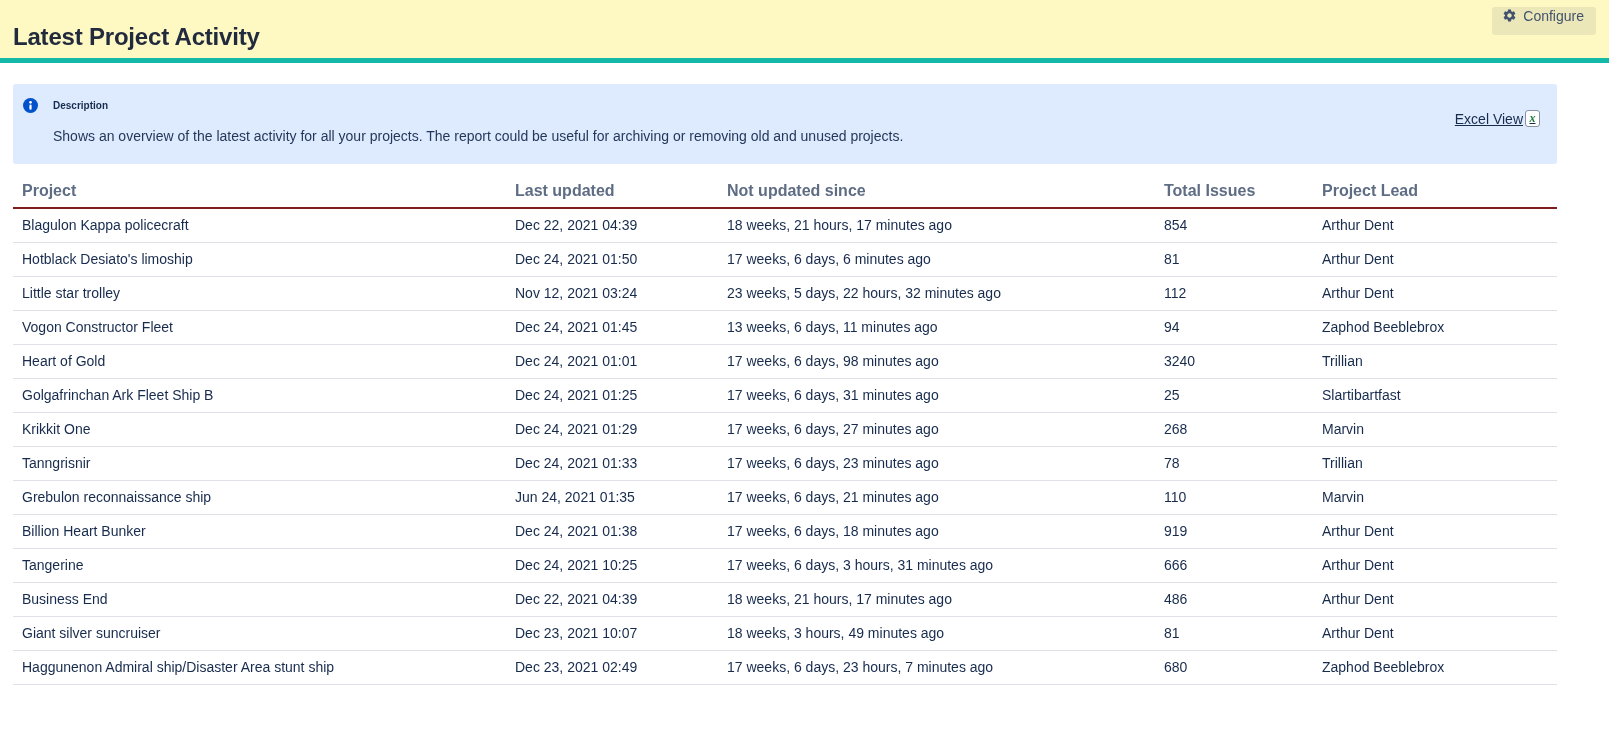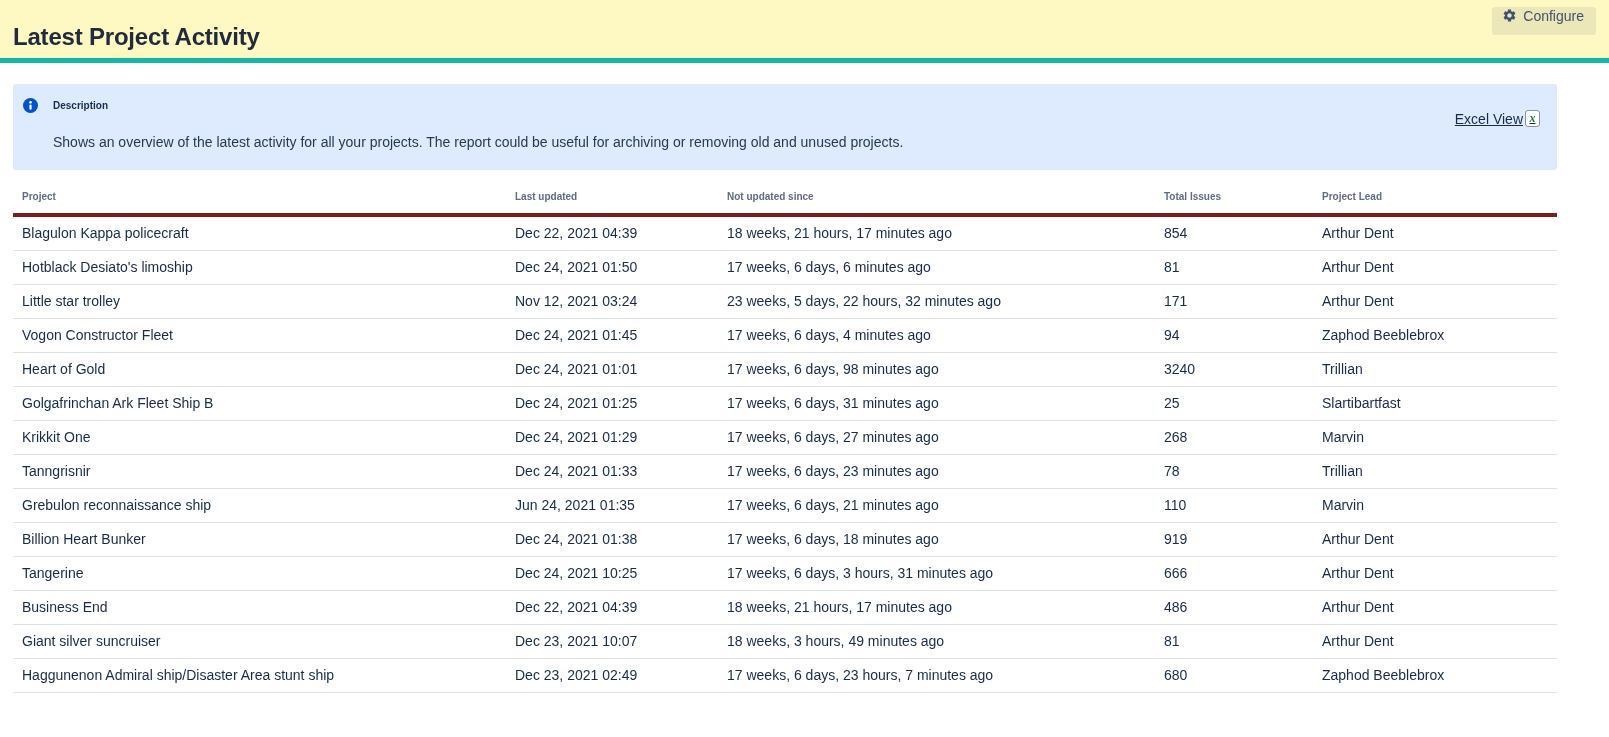--- a/index.html
+++ b/index.html
@@ -62,21 +62,21 @@
   .info-title {
     font-size: 10px;
     font-weight: 700;
     color: #172b4d;
     line-height: 20px;
   }
   .info-body {
     font-size: 14px;
     color: #253858;
     line-height: 20px;
-    margin-top: 16px;
+    margin-top: 10px;
   }
   .excel-view {
     position: absolute;
     top: 26px;
     right: 17px;
     font-size: 14px;
     color: #172b4d;
     text-decoration: underline;
     display: inline-flex;
     align-items: center;
@@ -106,26 +106,26 @@
     border-collapse: collapse;
     table-layout: fixed;
   }
   col.c-project { width: 493px; }
   col.c-updated { width: 212px; }
   col.c-since   { width: 437px; }
   col.c-total   { width: 158px; }
   col.c-lead    { width: auto; }
   table.activity th {
     text-align: left;
-    font-size: 10px;
+    font-size: 16px;
     font-weight: 700;
     color: #5e6c84;
     padding: 8px 10px 8px 9px;
     line-height: 16px;
-    border-bottom: 4px solid #7f1d1d;
+    border-bottom: 2px solid #7f1d1d;
     white-space: nowrap;
   }
   table.activity td {
     font-size: 14px;
     color: #172b4d;
     padding: 9px 10px 9px 9px;
     line-height: 15px;
     border-bottom: 1px solid #dfe1e6;
     white-space: nowrap;
     overflow: hidden;
@@ -195,27 +195,27 @@
       <td>Hotblack Desiato's limoship</td>
       <td>Dec 24, 2021 01:50</td>
       <td>17 weeks, 6 days, 6 minutes ago</td>
       <td>81</td>
       <td>Arthur Dent</td>
     </tr>
         <tr>
       <td>Little star trolley</td>
       <td>Nov 12, 2021 03:24</td>
       <td>23 weeks, 5 days, 22 hours, 32 minutes ago</td>
-      <td>171</td>
+      <td>112</td>
       <td>Arthur Dent</td>
     </tr>
         <tr>
       <td>Vogon Constructor Fleet</td>
       <td>Dec 24, 2021 01:45</td>
-      <td>17 weeks, 6 days, 4 minutes ago</td>
+      <td>13 weeks, 6 days, 11 minutes ago</td>
       <td>94</td>
       <td>Zaphod Beeblebrox</td>
     </tr>
         <tr>
       <td>Heart of Gold</td>
       <td>Dec 24, 2021 01:01</td>
       <td>17 weeks, 6 days, 98 minutes ago</td>
       <td>3240</td>
       <td>Trillian</td>
     </tr>

